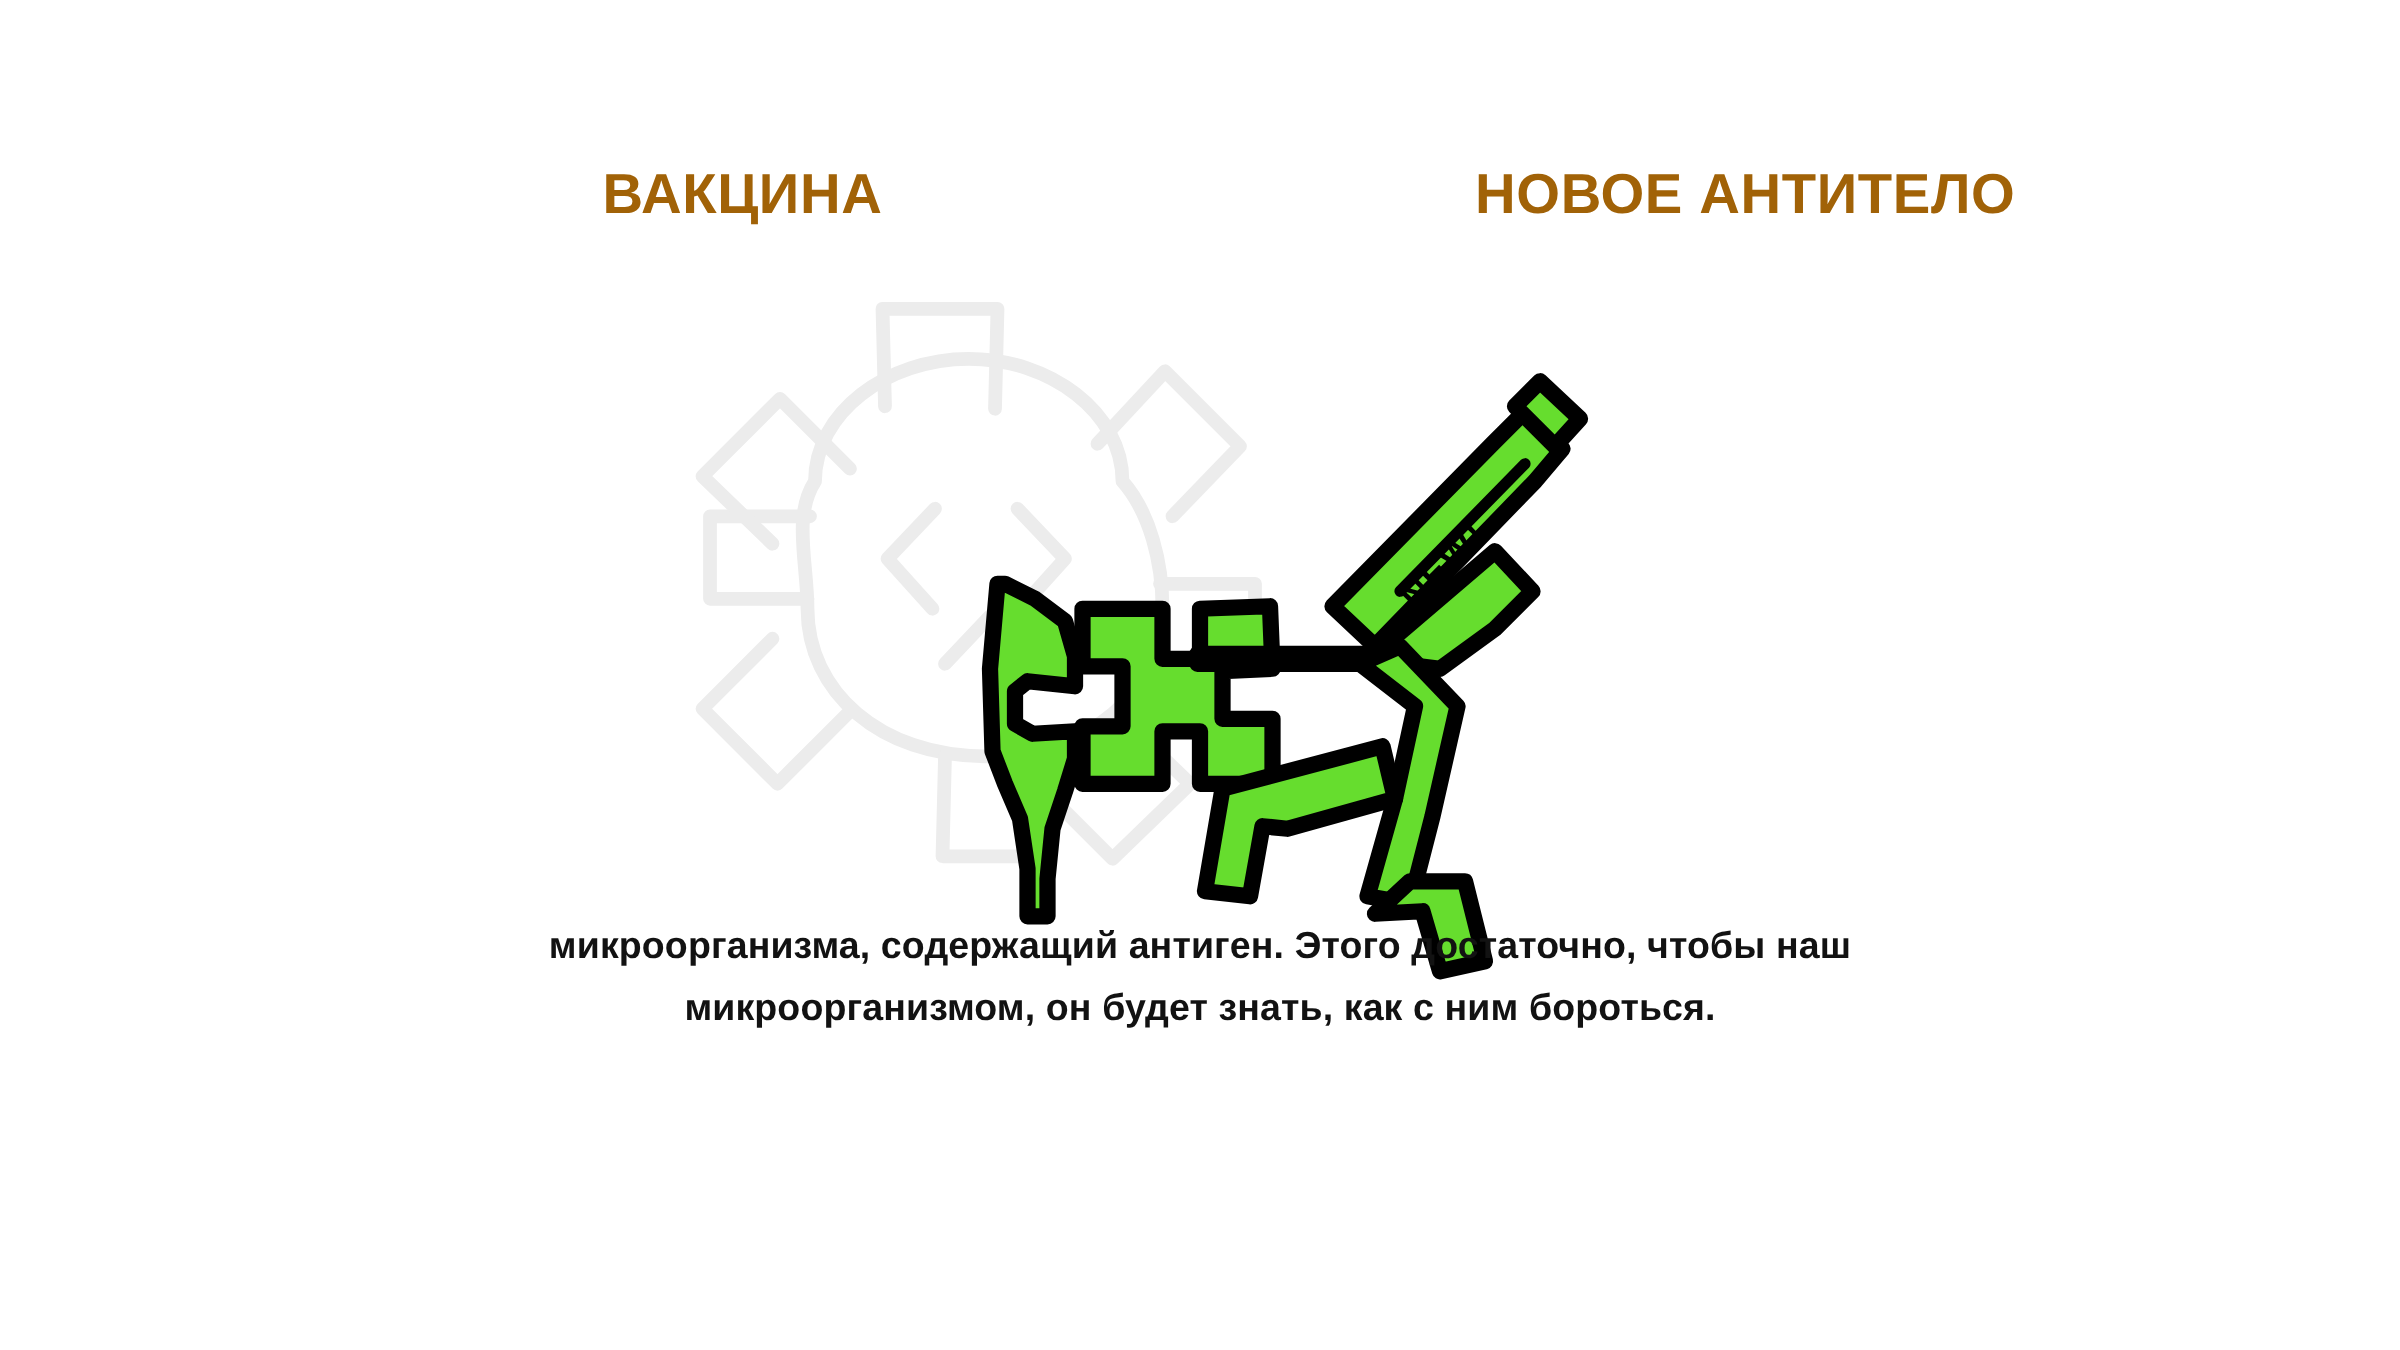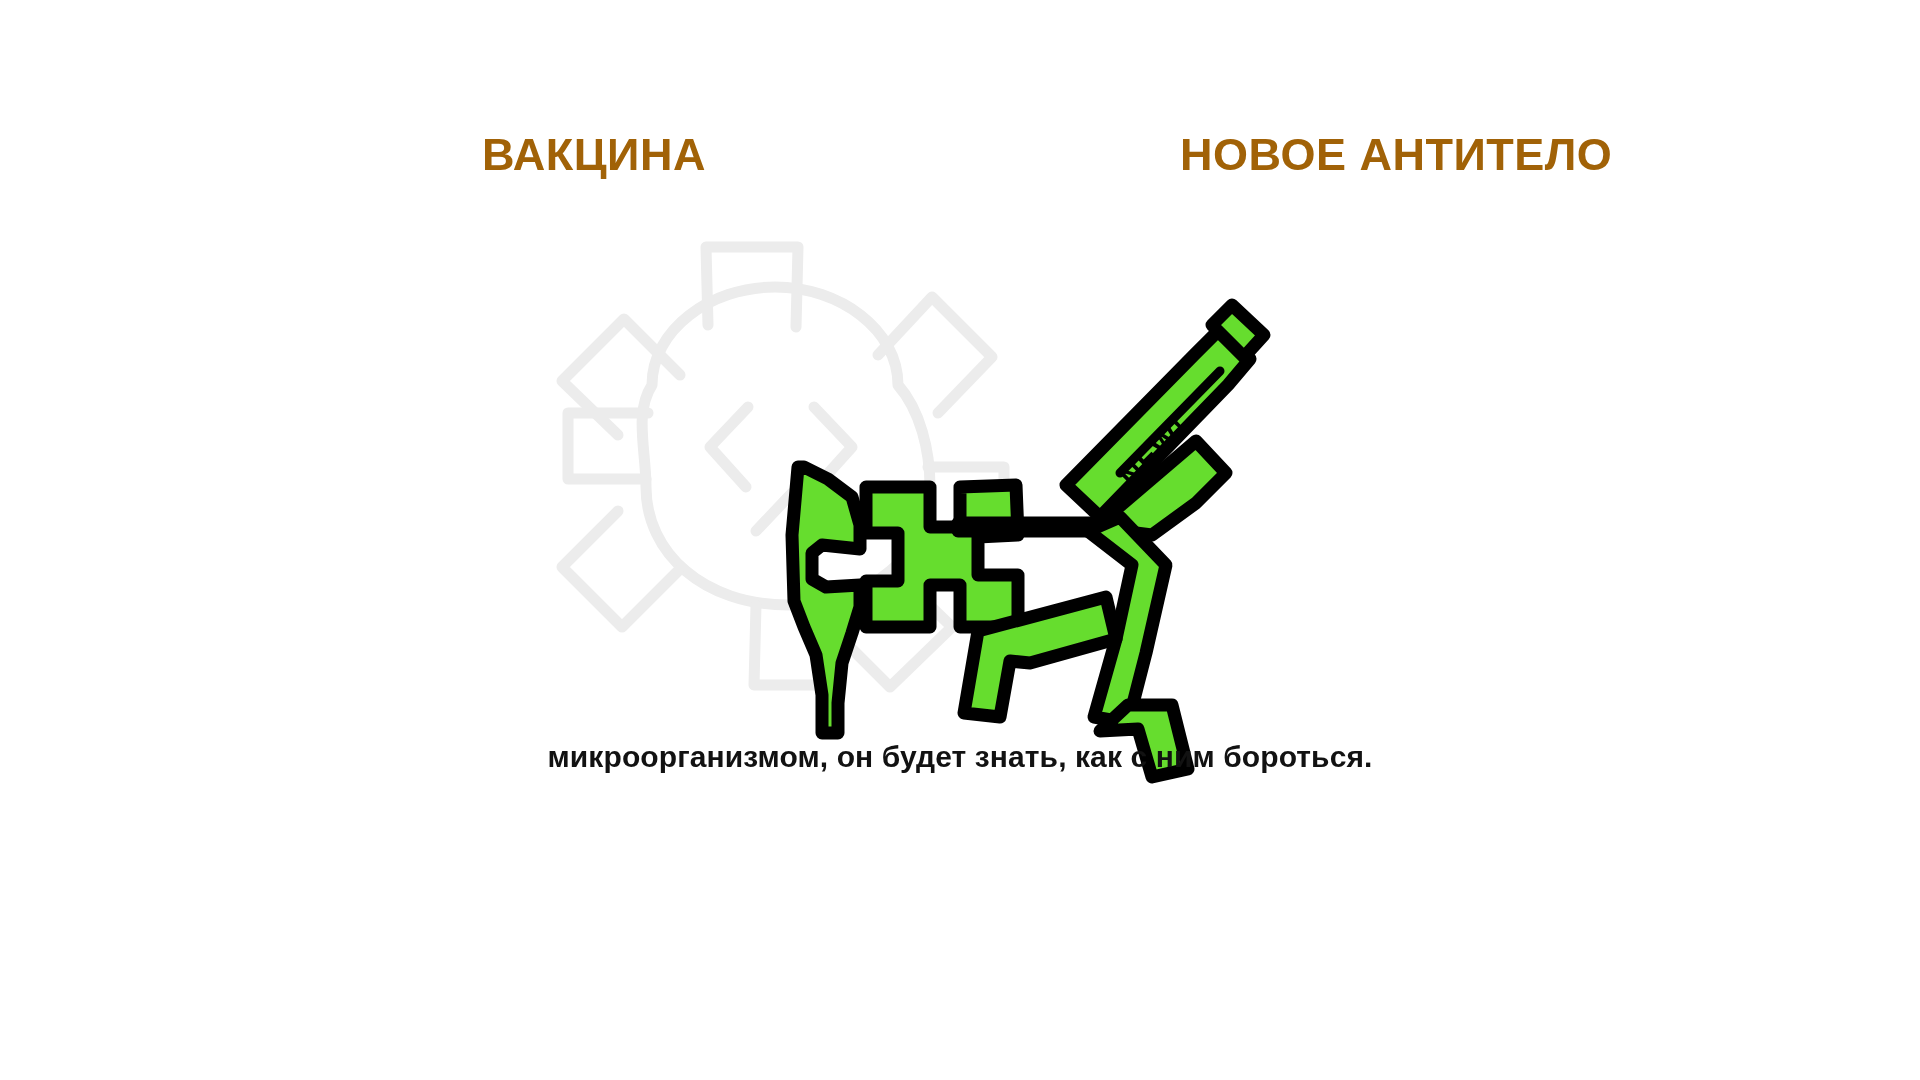--- a/index.html
+++ b/index.html
@@ -238,16 +238,17 @@
                  L 578 494
                  L 540 496
                  Z"></path>
       </g>
 
       <text x="0" y="0" transform="translate(566,248) rotate(-45)" font-family="Liberation Sans, DejaVu Sans, sans-serif" font-size="30" font-weight="700" letter-spacing="1" fill="#000000" text-anchor="start" dominant-baseline="middle">NEW!</text>
     </svg>
   </div>
 
   <div class="bodytext">
+    <div class="line">микроорганизма, содержащий антиген. Этого достаточно, чтобы наш</div>
     <div class="line">микроорганизмом, он будет знать, как с ним бороться.</div>
   </div>
 
 </div>
 
 </body></html>

